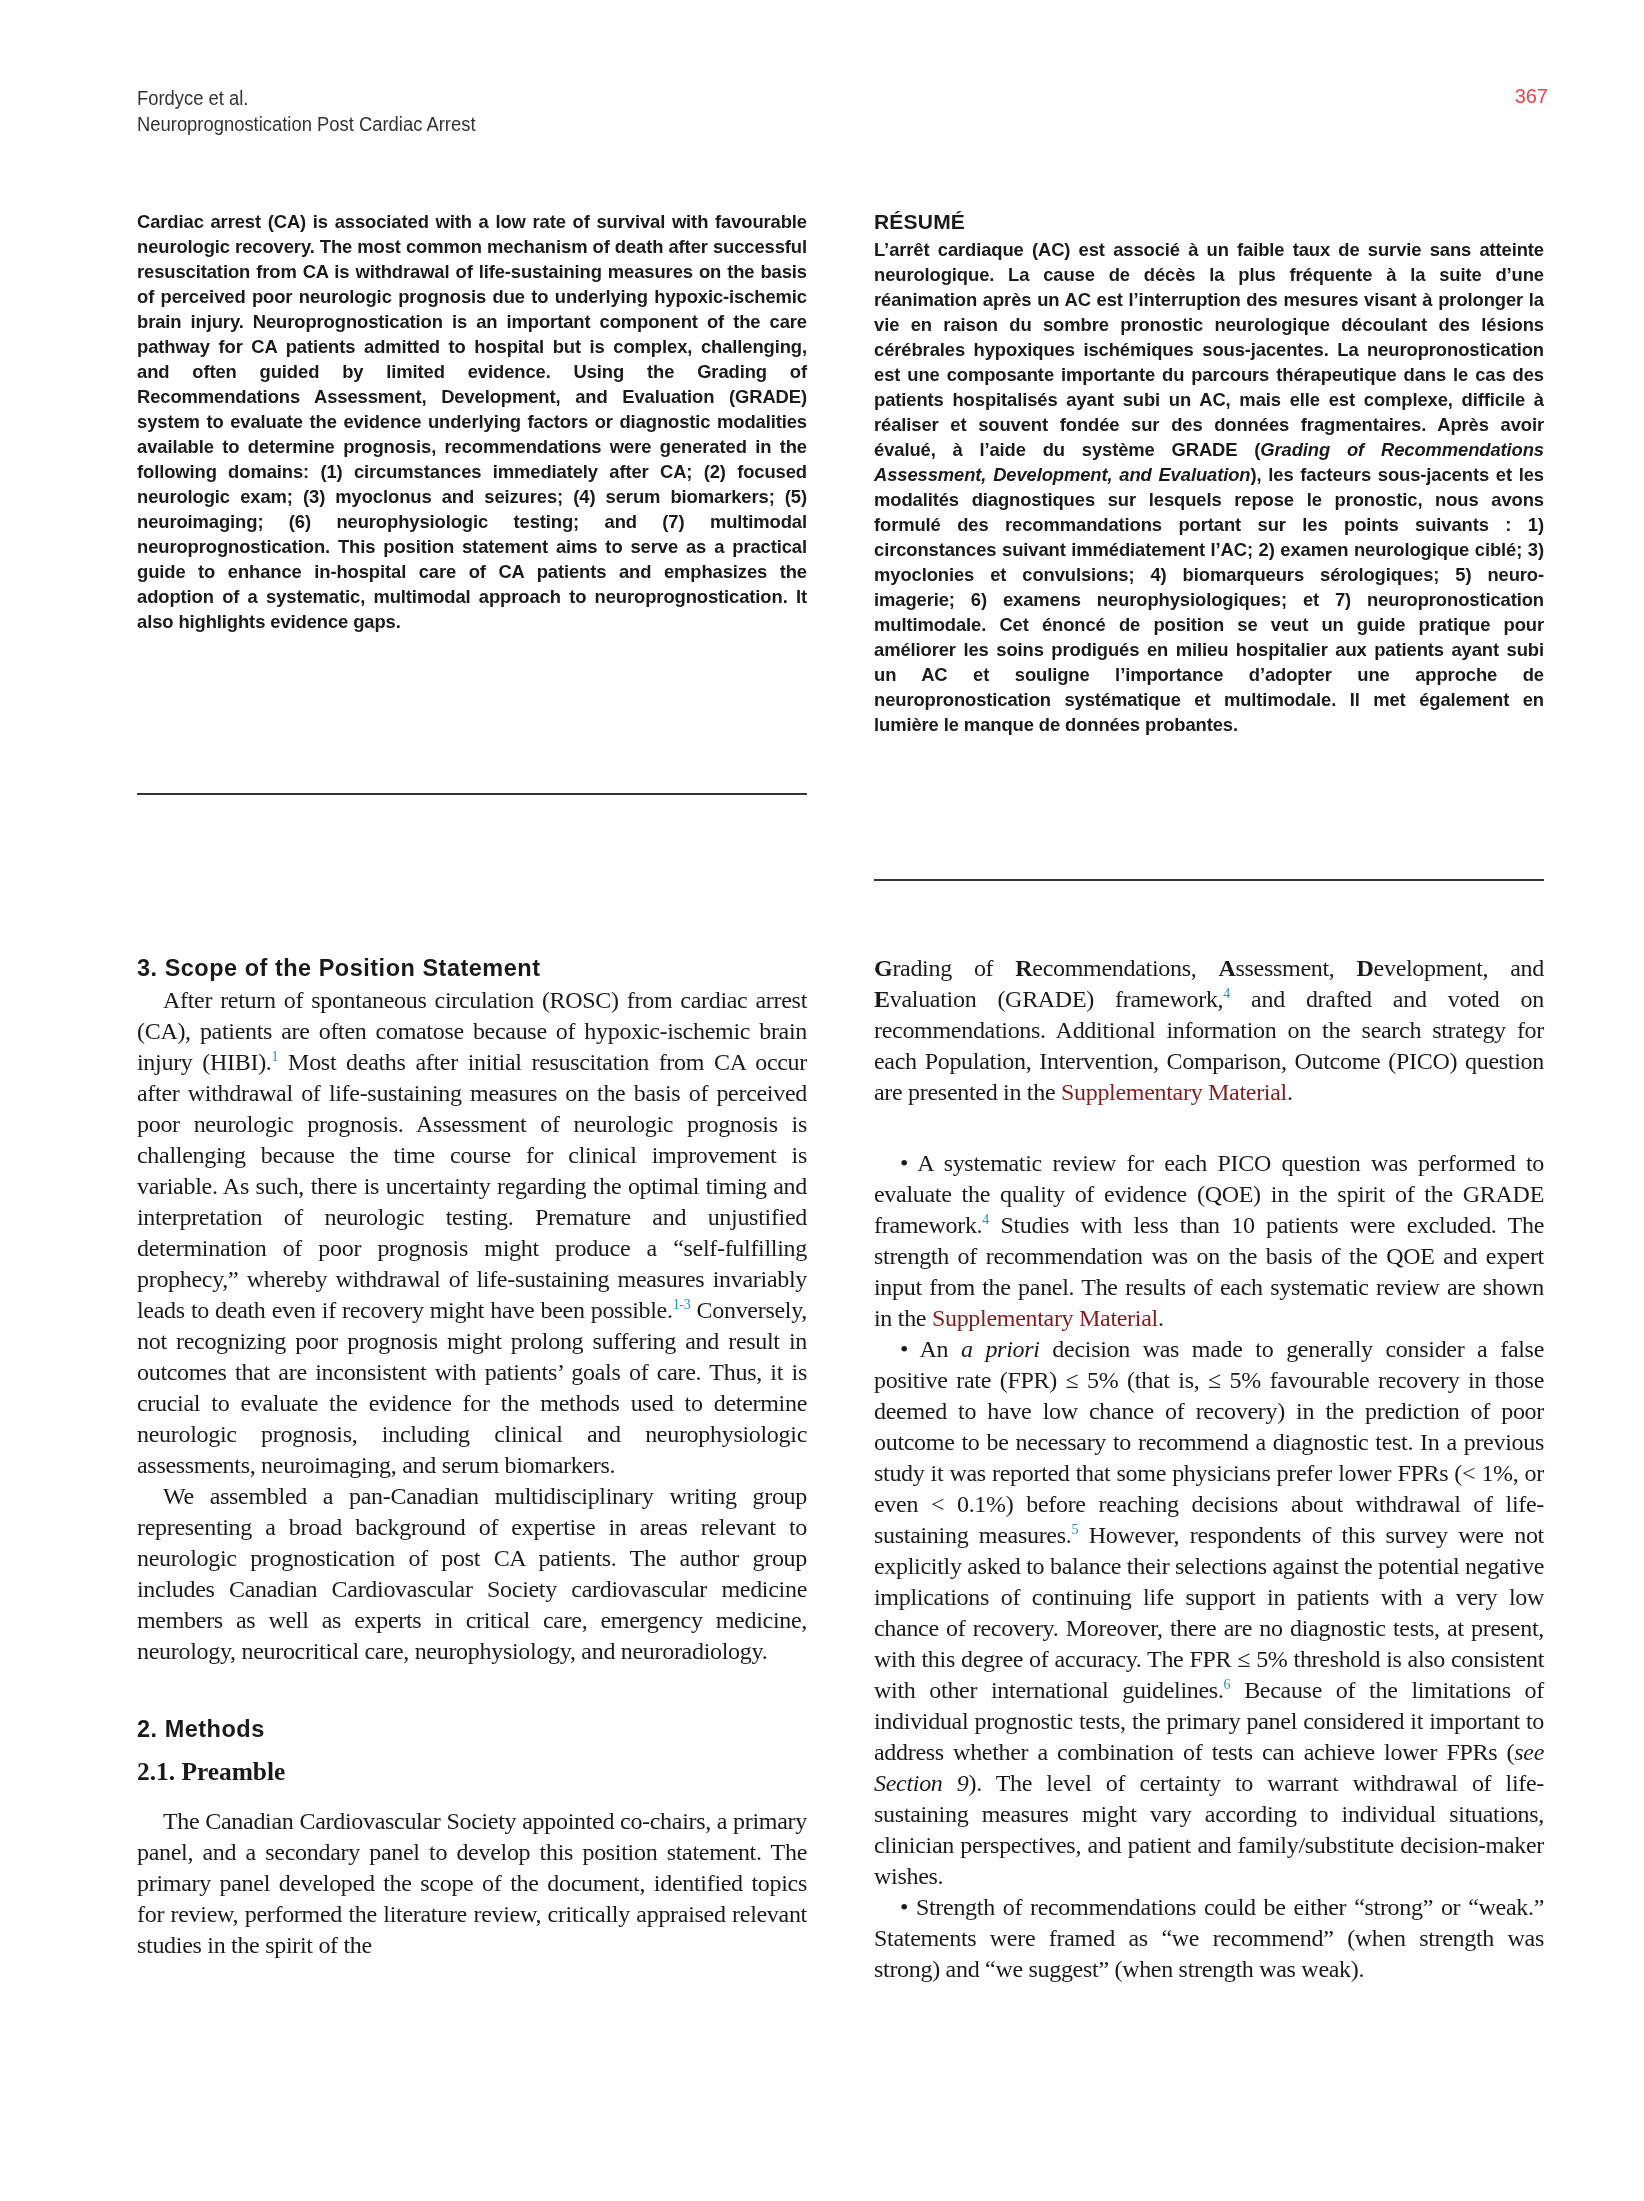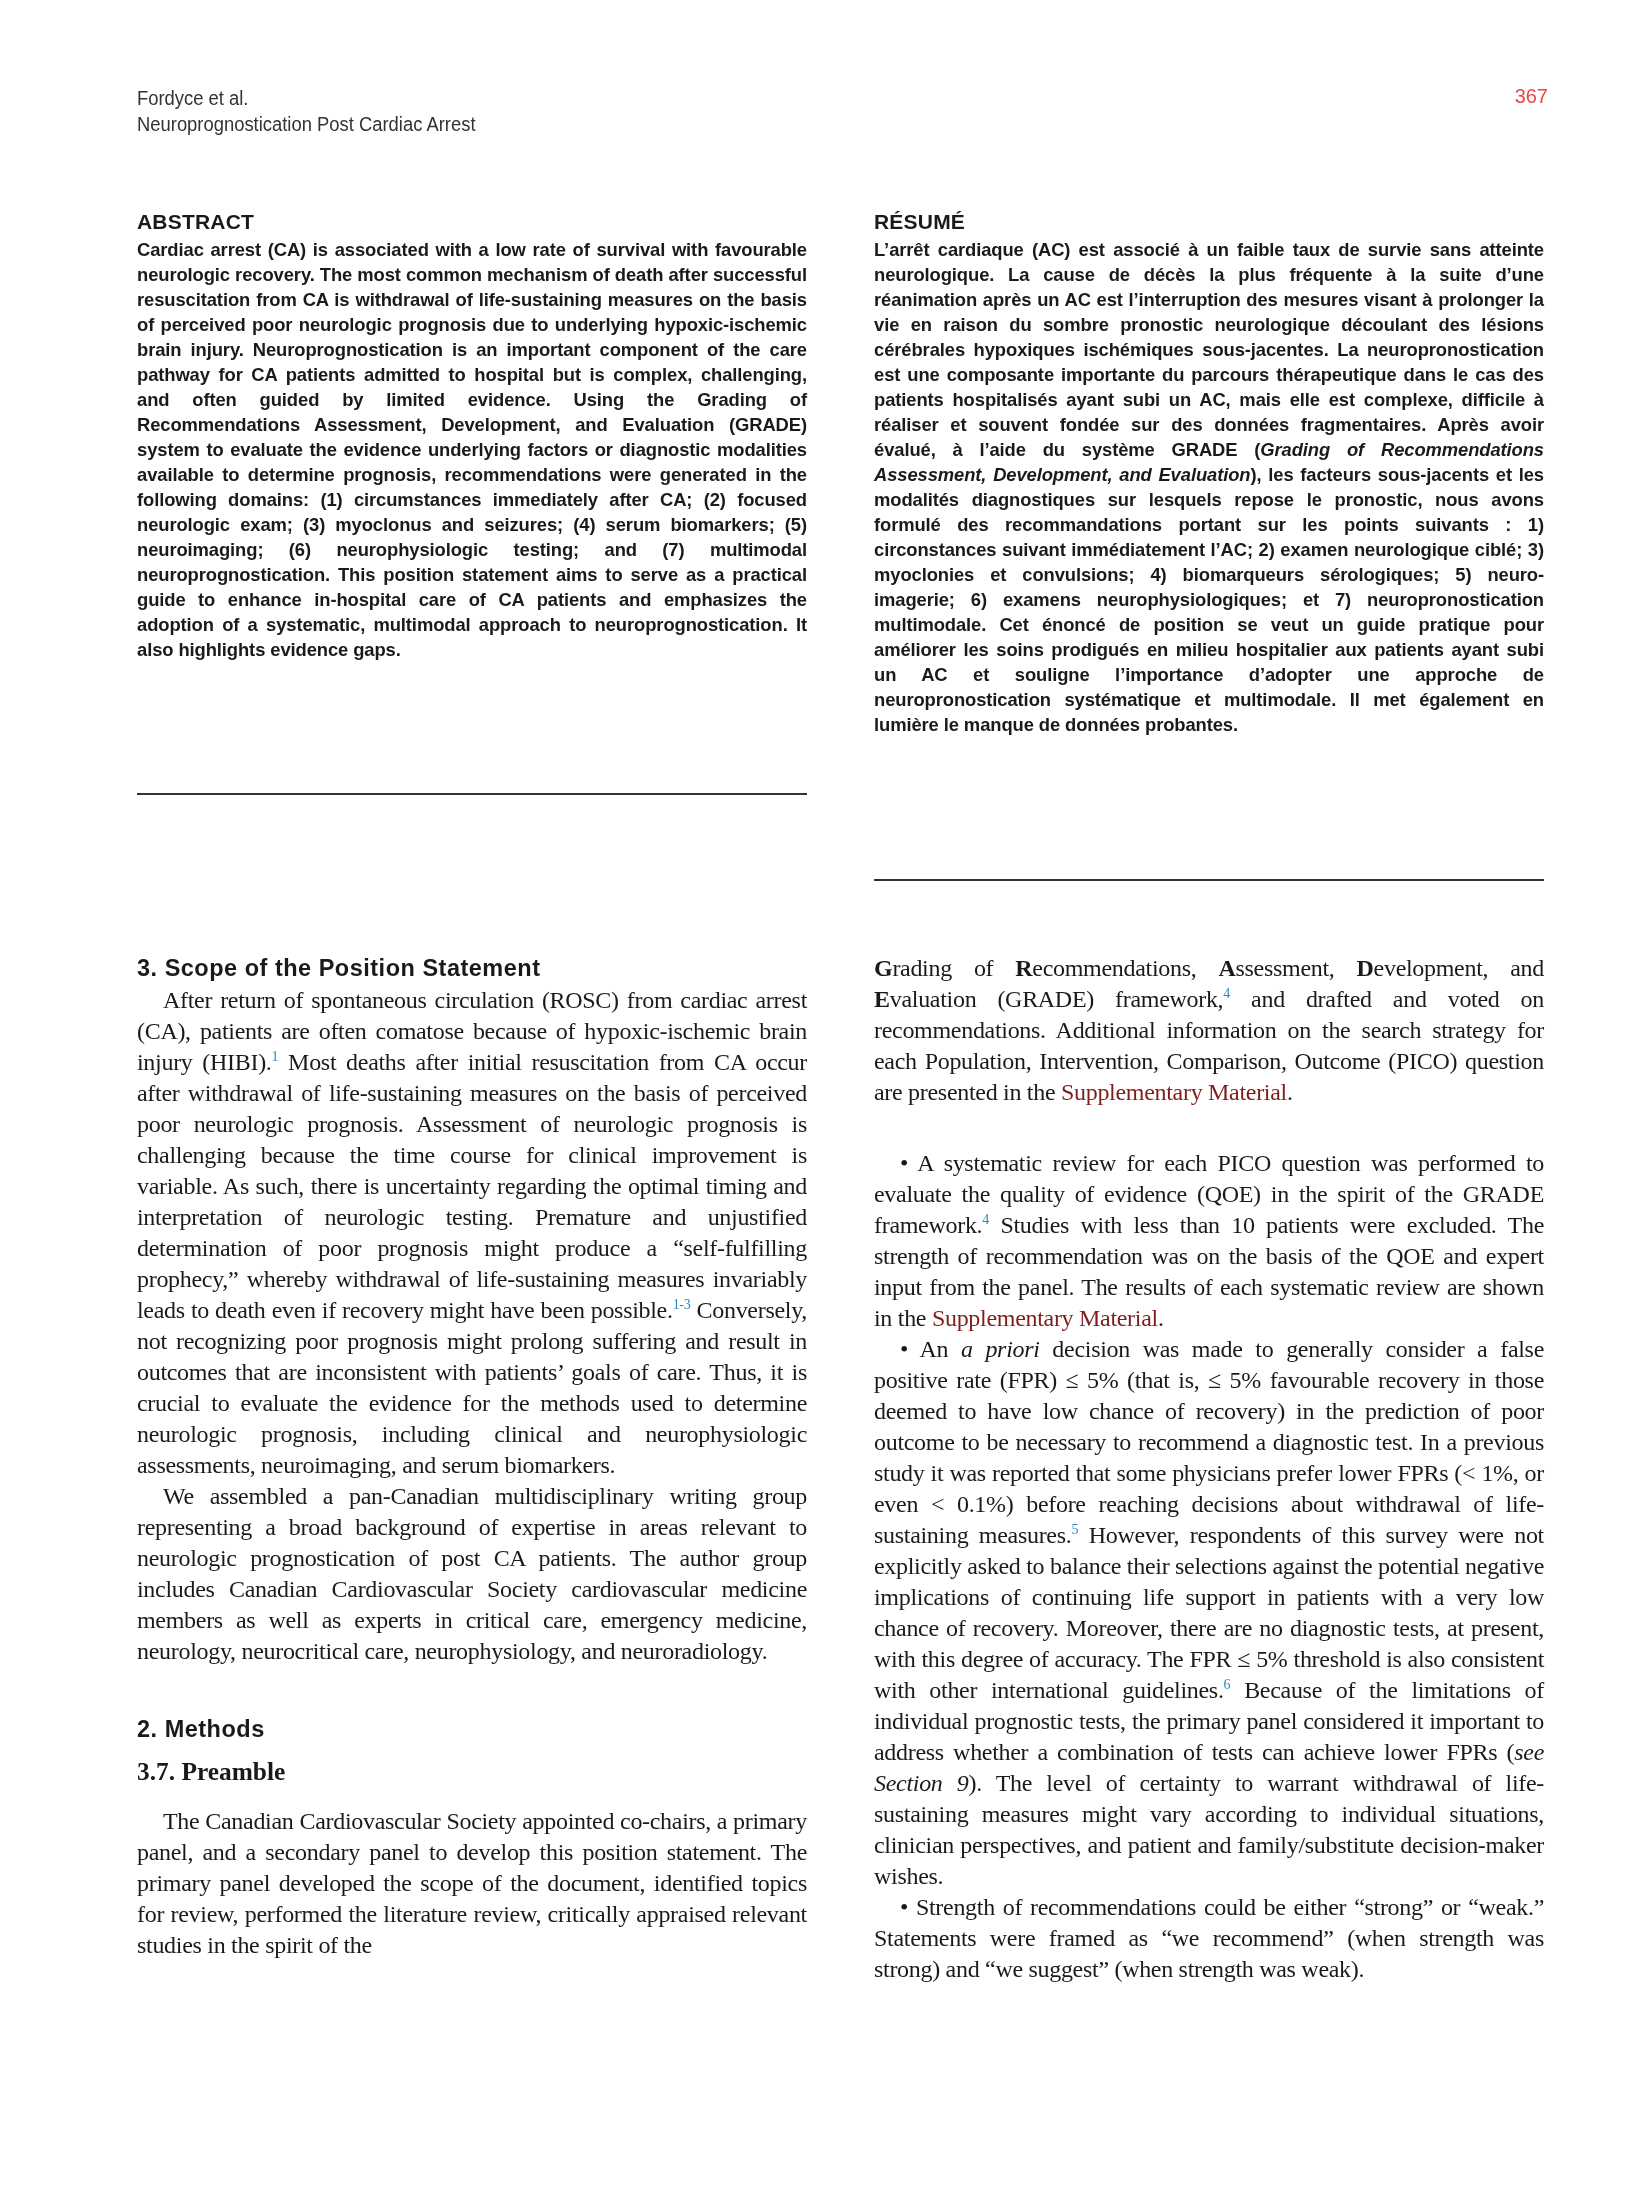--- a/index.html
+++ b/index.html
@@ -35,40 +35,39 @@
 
 <div class="page">
 
   <div class="running-head">
     <div>Fordyce et al.</div>
     <div>Neuroprognostication Post Cardiac Arrest</div>
   </div>
   <div class="page-num">367</div>
 
   <div class="abs-col abs-left">
-    <div class="abs-title">ABSTRACT</div>
     <p class="abs-text">Cardiac arrest (CA) is associated with a low rate of survival with favourable neurologic recovery. The most common mechanism of death after successful resuscitation from CA is withdrawal of life-sustaining measures on the basis of perceived poor neurologic prognosis due to underlying hypoxic-ischemic brain injury. Neuroprognostication is an important component of the care pathway for CA patients admitted to hospital but is complex, challenging, and often guided by limited evidence. Using the Grading of Recommendations Assessment, Development, and Evaluation (GRADE) system to evaluate the evidence underlying factors or diagnostic modalities available to determine prognosis, recommendations were generated in the following domains: (1) circumstances immediately after CA; (2) focused neurologic exam; (3) myoclonus and seizures; (4) serum biomarkers; (5) neuroimaging; (6) neurophysiologic testing; and (7) multimodal neuroprognostication. This position statement aims to serve as a practical guide to enhance in-hospital care of CA patients and emphasizes the adoption of a systematic, multimodal approach to neuroprognostication. It also highlights evidence gaps.</p>
   </div>
   <div class="rule rule-left"></div>
 
   <div class="abs-col abs-right">
     <div class="abs-title">RÉSUMÉ</div>
     <p class="abs-text"><span>L’arrêt cardiaque (AC) est associé à un faible taux de survie sans atteinte neurologique. La cause de décès la plus fréquente à la suite d’une réanimation après un AC est l’interruption des mesures visant à prolonger la vie en raison du sombre pronostic neurologique découlant des lésions cérébrales hypoxiques ischémiques sous-jacentes. La neuropronostication est une composante importante du parcours thérapeutique dans le cas des patients hospitalisés ayant subi un AC, mais elle est complexe, difficile à réaliser et souvent fondée sur des données fragmentaires. Après avoir évalué, à l’aide du système GRADE (</span><i>Grading of Recommendations Assessment, Development, and Evaluation</i><span>), les facteurs sous-jacents et les modalités diagnostiques sur lesquels repose le pronostic, nous avons formulé des recommandations portant sur les points suivants : 1) circonstances suivant immédiatement l’AC; 2) examen neurologique ciblé; 3) myoclonies et convulsions; 4) biomarqueurs sérologiques; 5) neuro-imagerie; 6) examens neurophysiologiques; et 7) neuropronostication multimodale. Cet énoncé de position se veut un guide pratique pour améliorer les soins prodigués en milieu hospitalier aux patients ayant subi un AC et souligne l’importance d’adopter une approche de neuropronostication systématique et multimodale. Il met également en lumière le manque de données probantes.</span></p>
   </div>
   <div class="rule rule-right"></div>
 
   <div class="col col-left">
     <div class="h1">3. Scope of the Position Statement</div>
     <p class="body-text indent"><span>After return of spontaneous circulation (ROSC) from cardiac arrest (CA), patients are often comatose because of hypoxic-ischemic brain injury (HIBI).</span><sup>1</sup><span> Most deaths after initial resuscitation from CA occur after withdrawal of life-sustaining measures on the basis of perceived poor neurologic prognosis. Assessment of neurologic prognosis is challenging because the time course for clinical improvement is variable. As such, there is uncertainty regarding the optimal timing and interpretation of neurologic testing. Premature and unjustified determination of poor prognosis might produce a “self-fulfilling prophecy,” whereby withdrawal of life-sustaining measures invariably leads to death even if recovery might have been possible.</span><sup>1-3</sup><span> Conversely, not recognizing poor prognosis might prolong suffering and result in outcomes that are inconsistent with patients’ goals of care. Thus, it is crucial to evaluate the evidence for the methods used to determine neurologic prognosis, including clinical and neurophysiologic assessments, neuroimaging, and serum biomarkers.</span></p>
     <p class="body-text indent">We assembled a pan-Canadian multidisciplinary writing group representing a broad background of expertise in areas relevant to neurologic prognostication of post CA patients. The author group includes Canadian Cardiovascular Society cardiovascular medicine members as well as experts in critical care, emergency medicine, neurology, neurocritical care, neurophysiology, and neuroradiology.</p>
 
     <div style="height:47px"></div>
     <div class="h1">2. Methods</div>
     <div style="height:9.4px"></div>
-    <div class="h2">3.7. Preamble</div>
+    <div class="h2">2.1. Preamble</div>
     <div style="height:19px"></div>
     <p class="body-text indent">The Canadian Cardiovascular Society appointed co-chairs, a primary panel, and a secondary panel to develop this position statement. The primary panel developed the scope of the document, identified topics for review, performed the literature review, critically appraised relevant studies in the spirit of the</p>
   </div>
 
   <div class="col col-right">
     <p class="body-text"><b class="initial">G</b><span>rading of </span><b class="initial">R</b><span>ecommendations, </span><b class="initial">A</b><span>ssessment, </span><b class="initial">D</b><span>evelopment, and </span><b class="initial">E</b><span>valuation (GRADE) framework,</span><sup>4</sup><span> and drafted and voted on recommendations. Additional information on the search strategy for each Population, Intervention, Comparison, Outcome (PICO) question are presented in the </span><span class="link">Supplementary Material</span><span>.</span></p>
 
     <div style="height:21px"></div>
     <div style="height:19px"></div>
 

